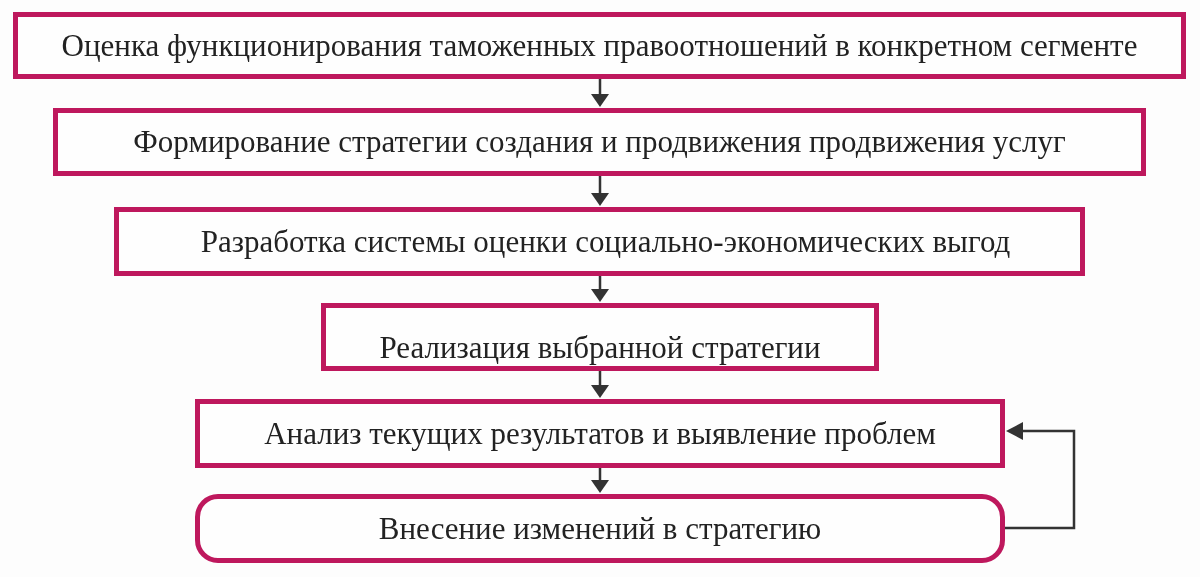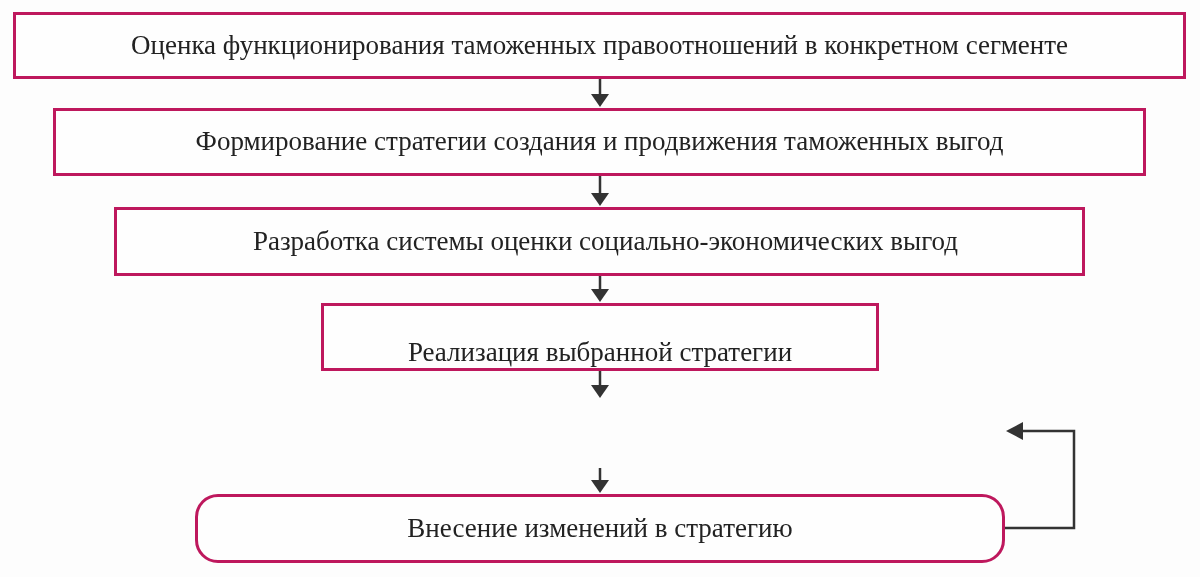--- a/index.html
+++ b/index.html
@@ -7,27 +7,27 @@
     position: relative;
     width: 1200px;
     height: 577px;
     background: #fdfdfd;
     font-family: "Liberation Serif", "DejaVu Serif", serif;
     overflow: hidden;
   }
   .box {
     position: absolute;
     box-sizing: border-box;
-    border: 3px solid #be185d;
+    border: 5px solid #be185d;
     background: #fefefe;
     display: flex;
     align-items: center;
     justify-content: center;
     text-align: center;
-    font-size: 27px;
+    font-size: 31px;
     color: #222222;
     line-height: 1.15;
     padding: 0 12px;
     white-space: nowrap;
   }
   .box1 { left: 13px;  top: 12px;  width: 1173px; height: 67px; }
   .box2 { left: 53px;  top: 108px; width: 1093px; height: 68px; }
   .box3 { left: 114px; top: 207px; width: 971px;  height: 69px; padding-left: 24px; }
   .box4 { left: 321px; top: 303px; width: 558px;  height: 68px; align-items: flex-end; }
   .box5 { left: 195px; top: 399px; width: 810px;  height: 69px; }
@@ -42,31 +42,34 @@
 </head>
 <body>
 
 <div class="canvas">
 
   <div class="box box1">
     <span>Оценка функционирования таможенных правоотношений в конкретном сегменте</span>
   </div>
 
   <div class="box box2">
-    <span>Формирование стратегии создания и продвижения таможенных выгод</span>
+    <span>Формирование стратегии создания и продвижения продвижения услуг</span>
   </div>
 
   <div class="box box3">
     <span>Разработка системы оценки социально-экономических выгод</span>
   </div>
 
   <div class="box box4">
     <span>Реализация выбранной стратегии</span>
   </div>
 
+  <div class="box box5">
+    <span>Анализ текущих результатов и выявление проблем</span>
+  </div>
 
   <div class="box box6">
     <span>Внесение изменений в стратегию</span>
   </div>
 
   <svg class="arrows" viewBox="0 0 1200 577" xmlns="http://www.w3.org/2000/svg">
 
     <g>
       <line x1="600" y1="79" x2="600" y2="96" stroke="#333333" stroke-width="2.5"></line>
       <polygon points="591,94 609,94 600,107" fill="#333333"></polygon>

